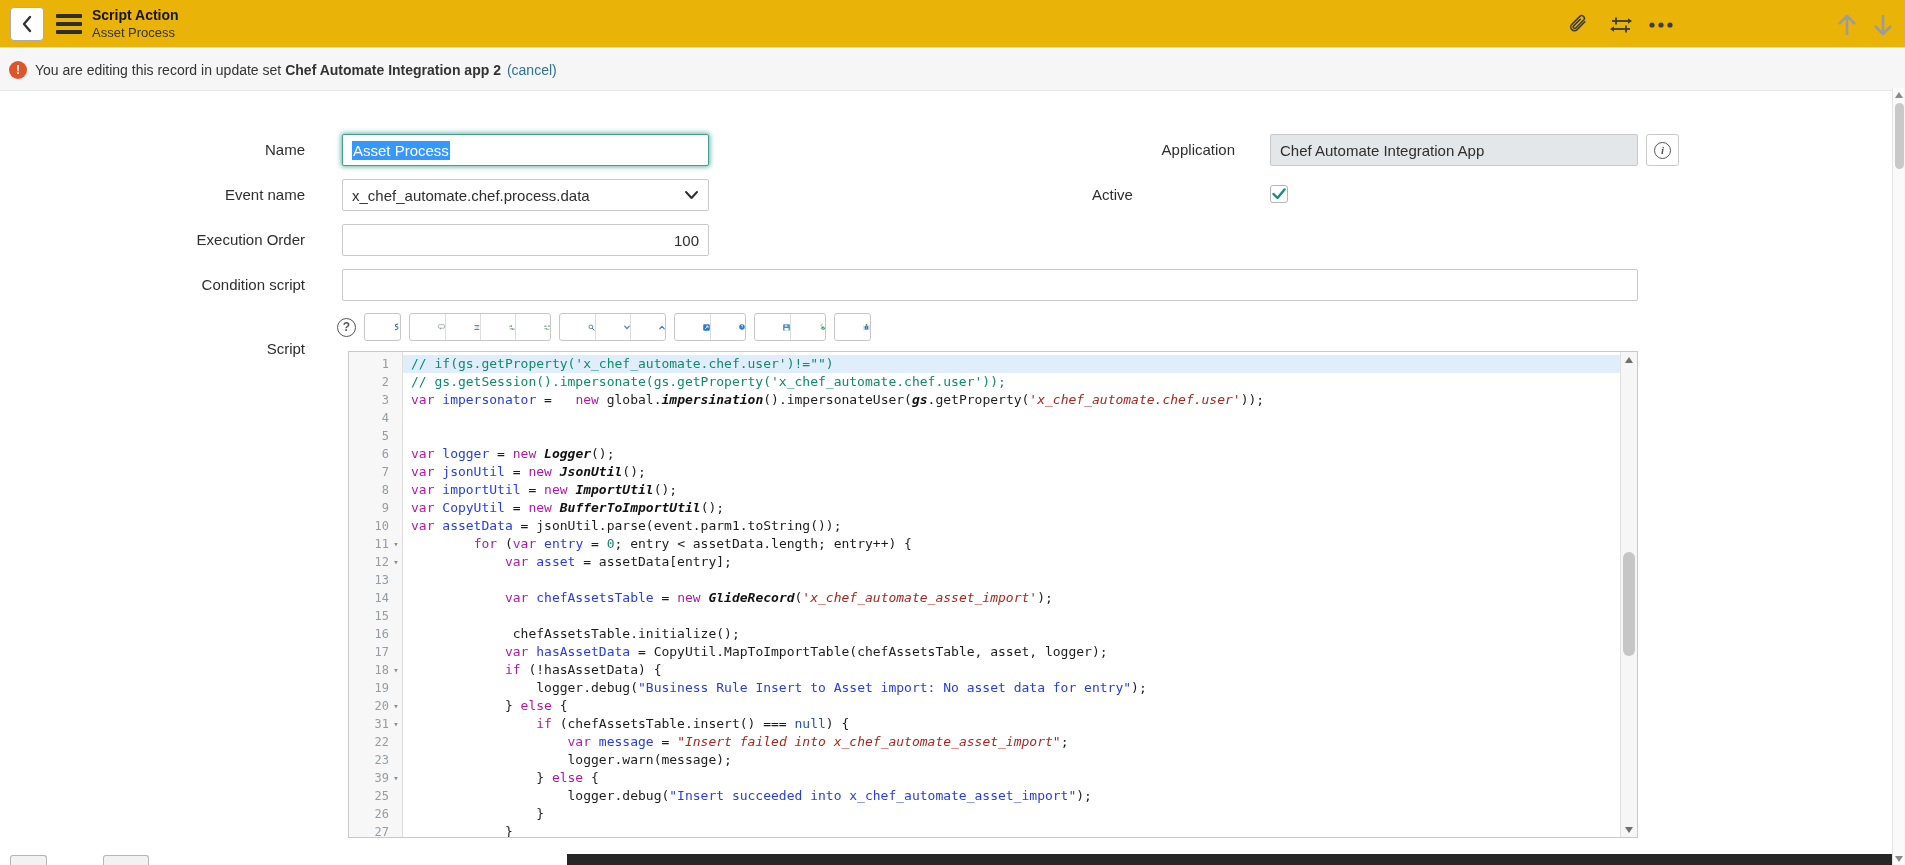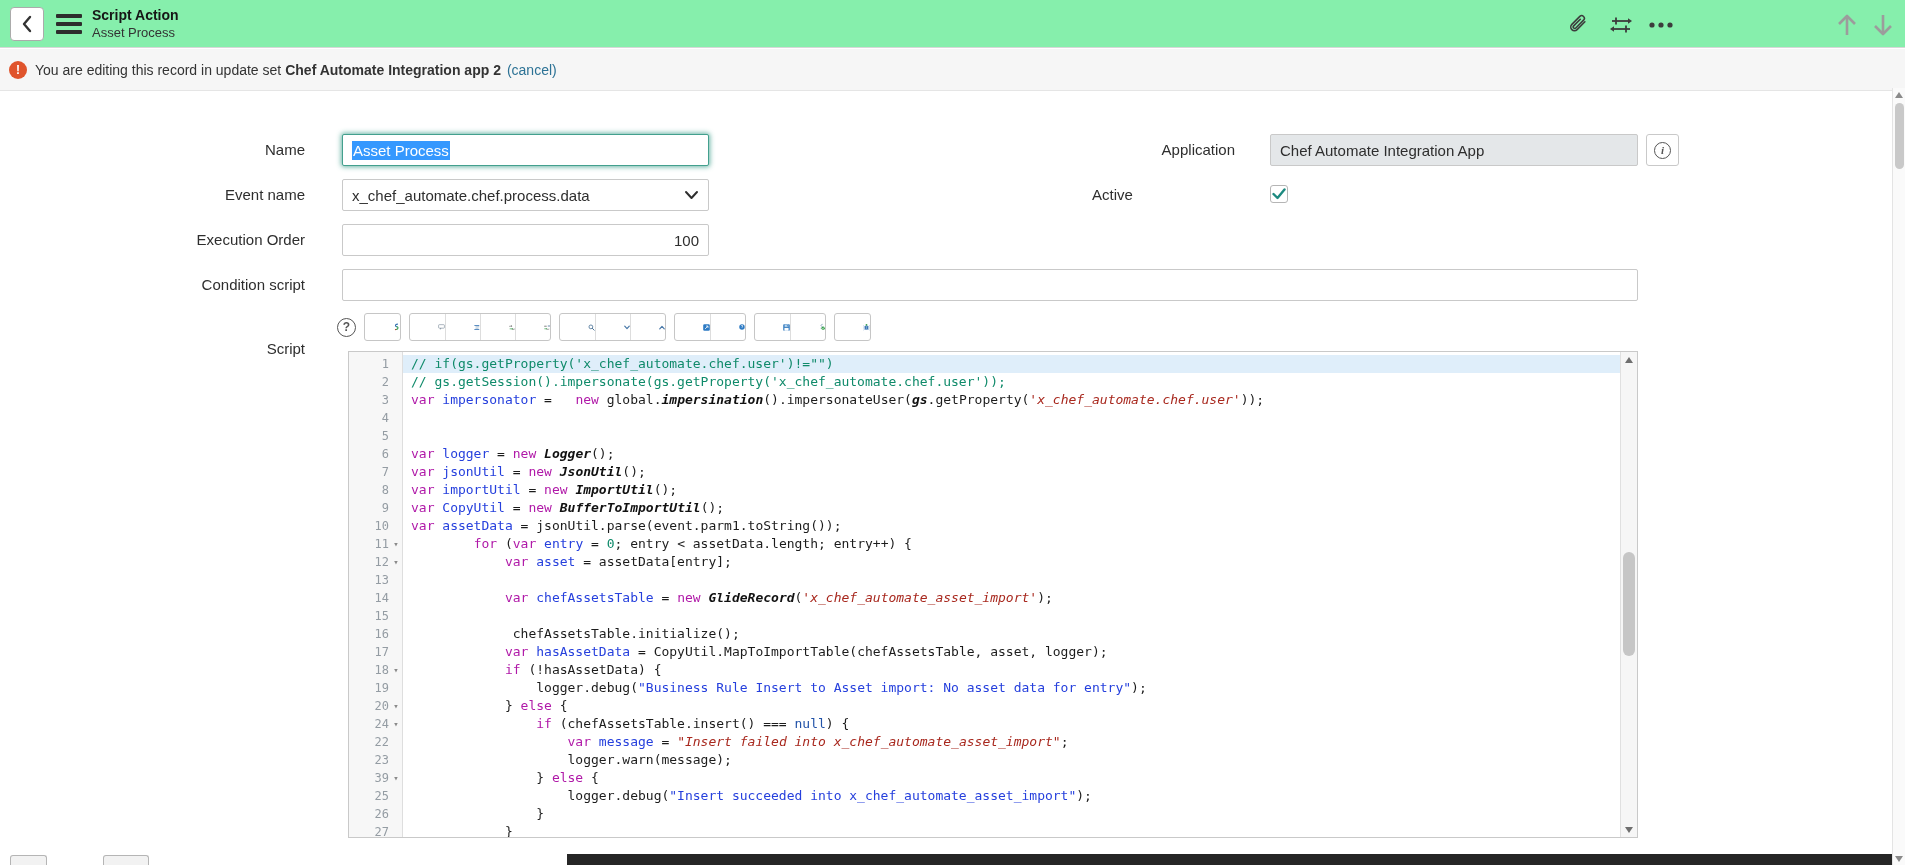--- a/index.html
+++ b/index.html
@@ -3,21 +3,21 @@
 <meta charset="utf-8">
 <style>
   * { box-sizing: border-box; }
   html,body { margin:0; padding:0; }
   body {
     width:1905px; height:865px; overflow:hidden; position:relative;
     background:#fff; font-family:"Liberation Sans", sans-serif; color:#2e2e2e;
   }
   
   .header { position:absolute; top:0; left:0; width:1905px; height:48px;
-    background:#86efac; border-bottom:1px solid #d7d7d7; }
+    background:#eab308; border-bottom:1px solid #d7d7d7; }
   .back-btn { position:absolute; left:10px; top:7px; width:34px; height:34px;
     background:#fff; border:1px solid #ababab; border-radius:4px;
     display:flex; align-items:center; justify-content:center; }
   .burger { position:absolute; left:56px; top:14px; width:26px; height:20px;
     display:flex; flex-direction:column; justify-content:space-between; }
   .burger div { height:4px; background:#2d2d2d; border-radius:1px; }
   .htitle { position:absolute; left:92px; top:7px; font-size:14px; font-weight:bold; color:#161616; }
   .hsub   { position:absolute; left:92px; top:25px; font-size:13px; color:#333; }
   .hicon { position:absolute; top:12px; width:26px; height:26px; display:flex; align-items:center; justify-content:center; }
   .hbtn { position:absolute; top:7px; height:34px; width:64px; background:linear-gradient(#fafafa,#ececec);
@@ -401,21 +401,21 @@
         <div class="ln">19</div>
         <div class="fold"></div>
         <div class="code"><span class="tk-p">                logger.debug(</span><span class="tk-sb">"Business Rule Insert to Asset import: No asset data for entry"</span><span class="tk-p">);</span></div>
       </div>
       <div class="line">
         <div class="ln">20</div>
         <div class="fold">▾</div>
         <div class="code"><span class="tk-p">            } </span><span class="tk-k">else</span><span class="tk-p"> {</span></div>
       </div>
       <div class="line">
-        <div class="ln">24</div>
+        <div class="ln">31</div>
         <div class="fold">▾</div>
         <div class="code"><span class="tk-p">                </span><span class="tk-k">if</span><span class="tk-p"> (chefAssetsTable.insert() === </span><span class="tk-a">null</span><span class="tk-p">) {</span></div>
       </div>
       <div class="line">
         <div class="ln">22</div>
         <div class="fold"></div>
         <div class="code"><span class="tk-p">                    </span><span class="tk-k">var</span><span class="tk-p"> </span><span class="tk-v">message</span><span class="tk-p"> = </span><span class="tk-s">"Insert failed into x_chef_automate_asset_import"</span><span class="tk-p">;</span></div>
       </div>
       <div class="line">
         <div class="ln">23</div>

